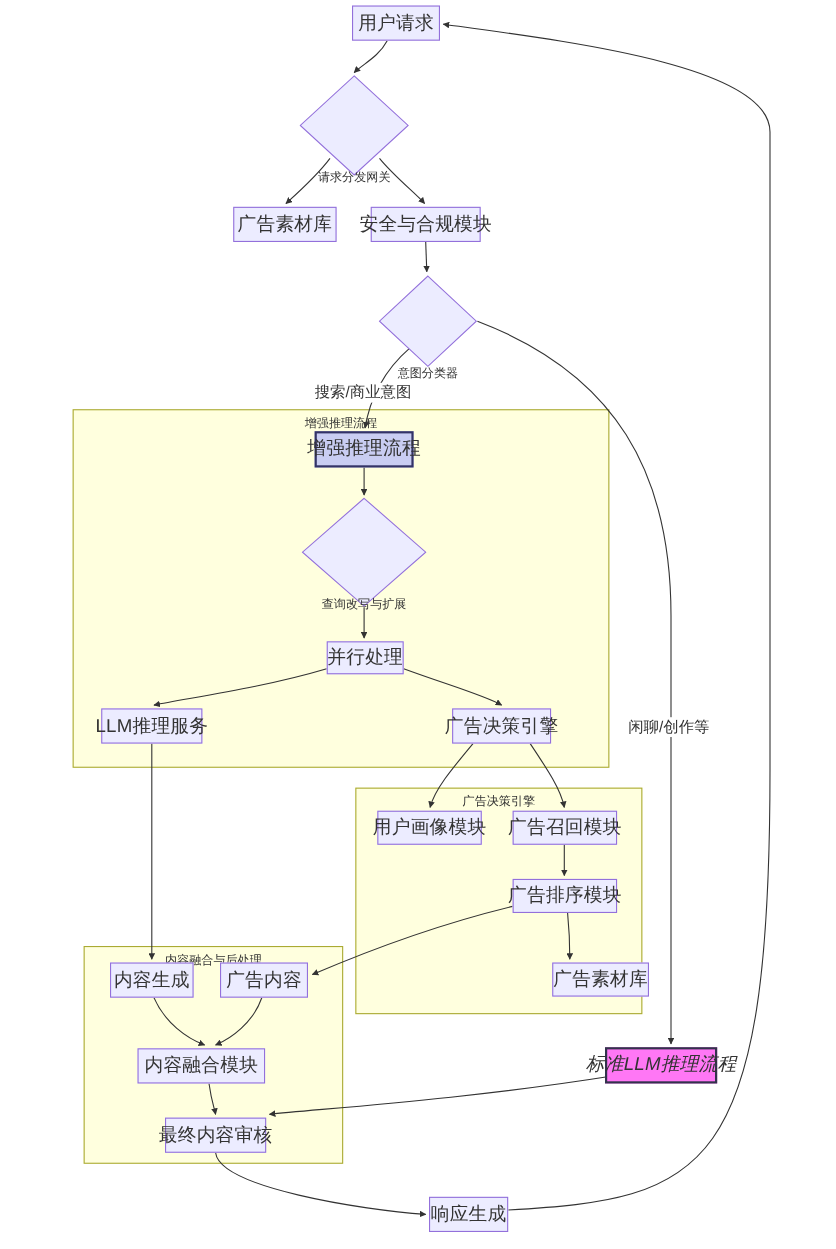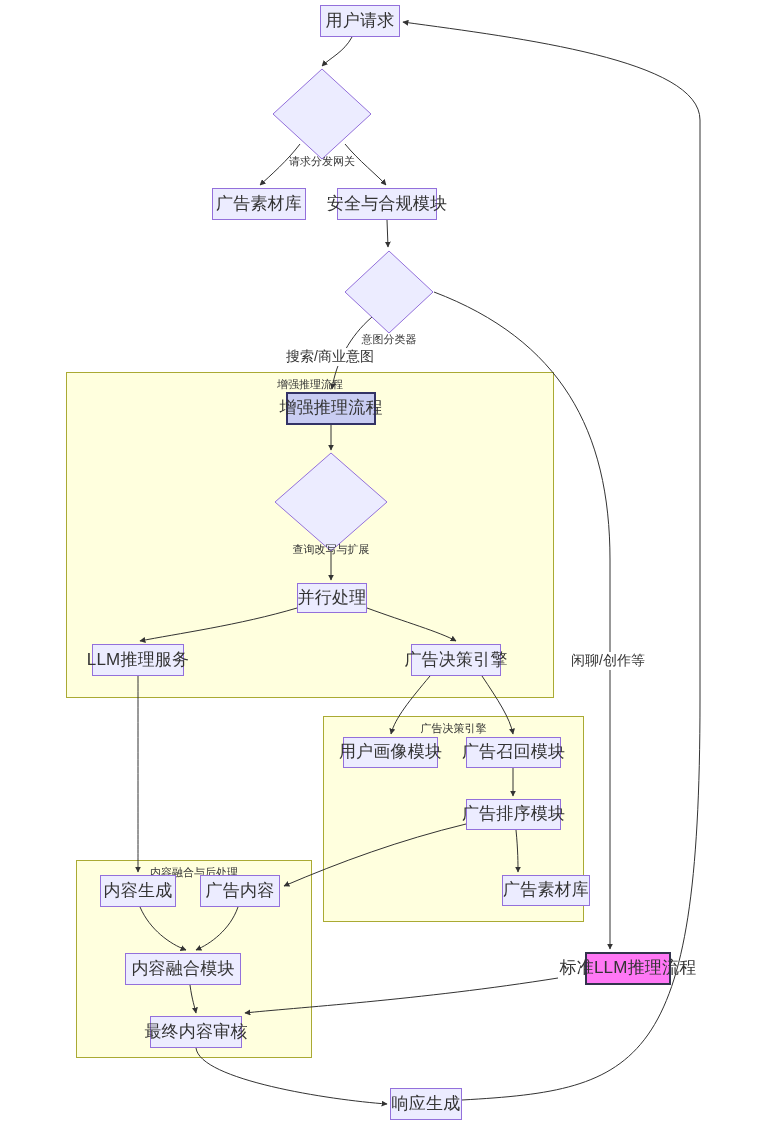--- a/index.html
+++ b/index.html
@@ -218,21 +218,21 @@
   </div>
 
   <div class="node" style="left:125px; top:953px; width:116px; height:32px;">
     <span>内容融合模块</span>
   </div>
 
   <div class="node" style="left:150px; top:1016px; width:92px; height:32px;">
     <span>最终内容审核</span>
   </div>
 
-  <div class="node highlight-pink" style="left:585px; top:952px; width:86px; height:33px;">
+  <div class="node highlight-pink" style="left:550px; top:952px; width:102px; height:33px;font-style:italic;">
     <span>标准LLM推理流程</span>
   </div>
 
   <div class="node" style="left:390px; top:1088px; width:72px; height:32px;">
     <span>响应生成</span>
   </div>
 
   <div class="edge-label" style="left:330px; top:348px;">搜索/商业意图</div>
 
   <div class="edge-label" style="left:608px; top:652px;">闲聊/创作等</div>

